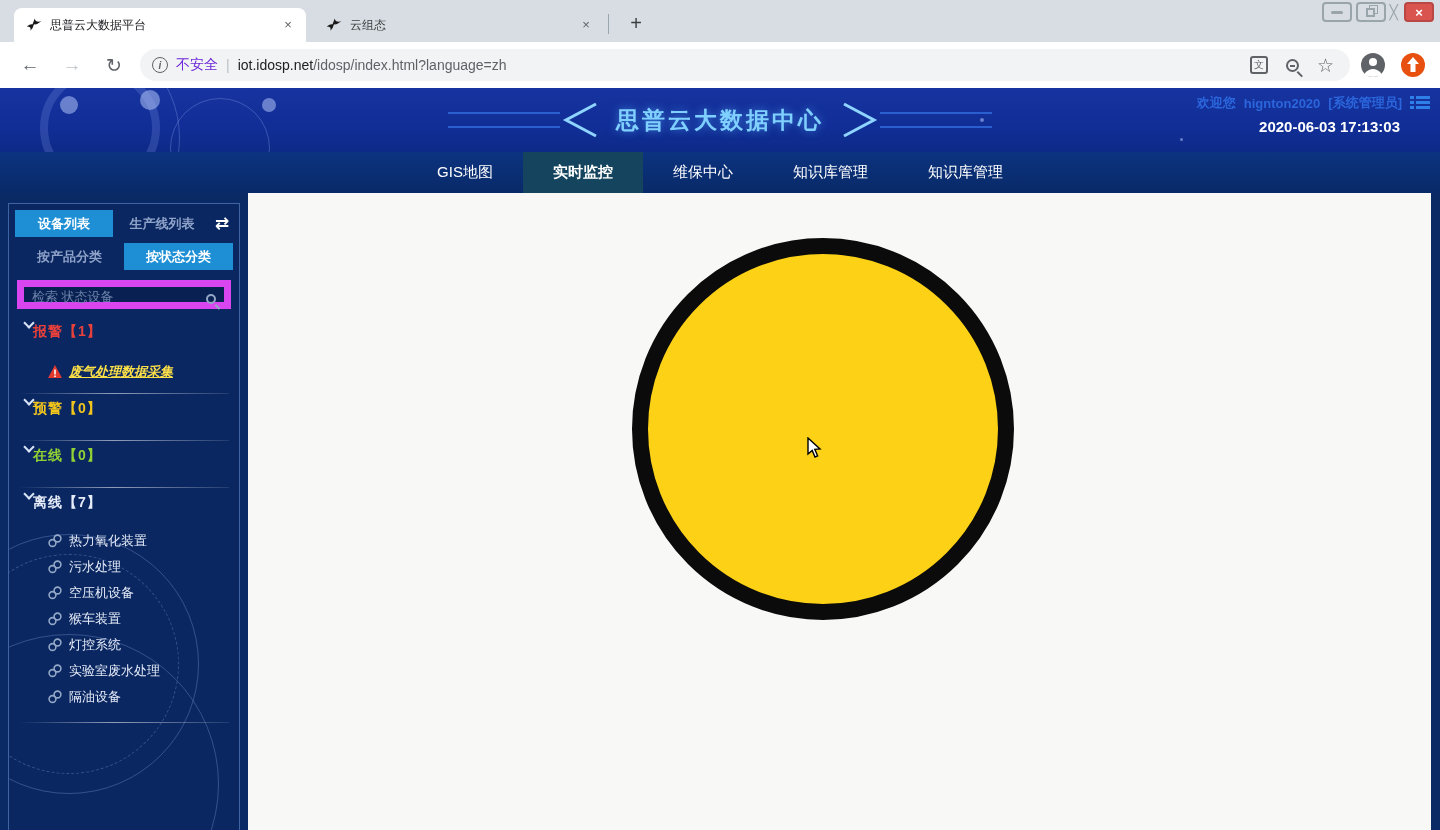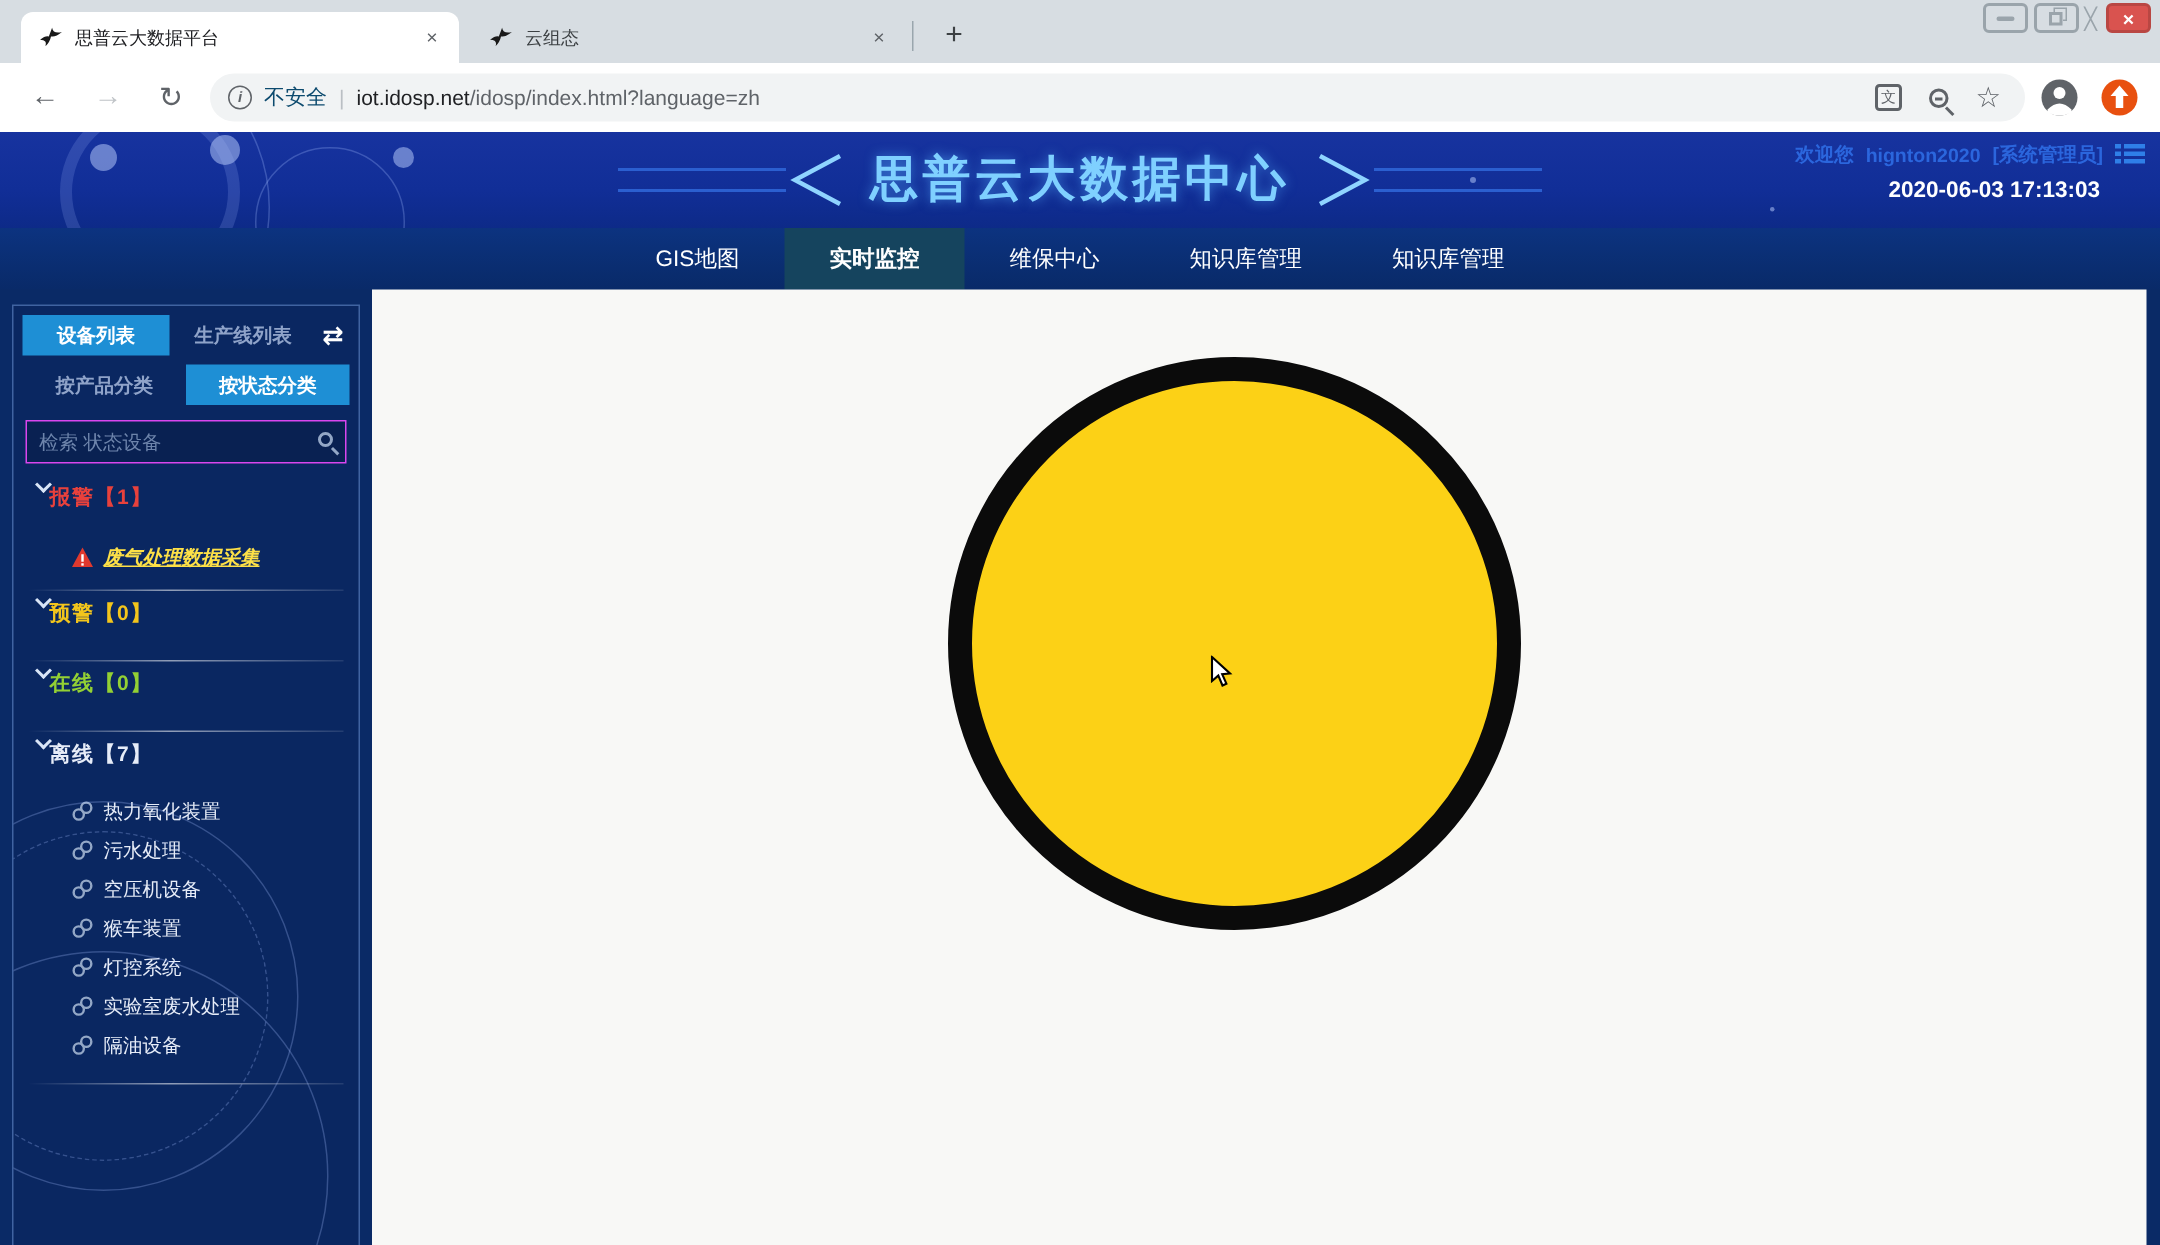--- a/index.html
+++ b/index.html
@@ -32,21 +32,21 @@
 
   .addressbar { position:absolute; top:42px; left:0; right:0; height:46px; background:#ffffff;
                 display:flex; align-items:center; }
   .nav-ico { font-size:19px; color:#5f6368; margin-left:18px; width:24px; text-align:center; }
   .nav-ico.disabled { color:#c0c4c8; }
   .omnibox { flex:1; height:32px; margin:0 10px 0 14px; background:#f1f3f4; border-radius:16px;
              display:flex; align-items:center; padding:0 12px; font-size:14px; }
   .info-ico { width:16px; height:16px; border:1.5px solid #5f6368; border-radius:50%;
               color:#5f6368; font-size:10px; font-style:italic; font-weight:bold;
               display:flex; align-items:center; justify-content:center; margin-right:8px; flex:0 0 16px;}
-  .sec-label { color:#0c4a6e; margin-right:8px; }
+  .sec-label { color:#6d28d9; margin-right:8px; }
   .url-sep { color:#babfc4; margin-right:8px; }
   .url-domain { color:#202124; }
   .url-path { color:#5f6368; }
   .omni-spacer { flex:1; }
   .omni-right { display:flex; align-items:center; gap:18px; margin-right:4px; }
   .translate-ico { width:18px; height:18px; border:2px solid #5f6368; border-radius:3px;
                    color:#5f6368; font-size:10px; display:flex; align-items:center; justify-content:center; }
   .magnifier { position:relative; width:13px; height:13px; border:2px solid #5f6368; border-radius:50%; }
   .magnifier::before { content:""; position:absolute; left:2px; top:4px; width:5px; height:2px; background:#5f6368; }
   .magnifier::after { content:""; position:absolute; left:10px; top:10px; width:7px; height:2px;
@@ -55,21 +55,21 @@
   .chrome-right { display:flex; align-items:center; gap:14px; margin-right:14px; }
 
   
   .site { position:absolute; top:88px; left:0; right:0; bottom:0; background:#0a2a66; overflow:hidden; }
   .site-header { position:absolute; top:0; left:0; right:0; height:64px;
                  background:linear-gradient(180deg,#17339f 0%, #112e97 60%, #0d2a88 100%); overflow:hidden; }
   .deco { position:absolute; border:1px solid rgba(165,190,255,.28); border-radius:50%; }
   .deco-dot { position:absolute; background:rgba(175,195,245,.55); border-radius:50%; }
   .site-title-wrap { position:absolute; top:0; left:0; right:0; height:64px;
                      display:flex; align-items:center; justify-content:center; gap:18px; }
-  .site-title { font-size:32px; letter-spacing:3px; color:#7fd0ff; font-weight:bold;
+  .site-title { font-size:23px; letter-spacing:3px; color:#7fd0ff; font-weight:bold;
                 text-shadow:0 0 8px rgba(90,180,255,.6); }
   .title-deco { width:150px; height:44px; }
   .hdr-right { position:absolute; right:10px; top:6px; text-align:right;margin-left:44px; }
   .welcome-line { display:flex; align-items:center; gap:8px; justify-content:flex-end; }
   .welcome-text { font-size:13px; color:#2b66dd; font-weight:bold; }
   .list-ico { display:inline-block; }
   .datetime { font-size:15px; color:#ffffff; font-weight:bold; margin-top:6px; margin-right:30px; }
 
   .site-nav { position:absolute; top:64px; left:0; right:0; height:41px;
               background:linear-gradient(180deg,#0c3380,#092a68);
@@ -82,21 +82,21 @@
   
   .sidebar { position:absolute; left:8px; top:10px; width:232px; bottom:0;
              background:rgba(10,36,90,.45); border:1px solid rgba(110,150,215,.55);
              border-bottom:none; overflow:hidden; }
   .side-row { display:flex; align-items:center; margin:6px 6px 0 6px; }
   .side-tab { flex:1; height:27px; display:flex; align-items:center; justify-content:center;
               font-size:13px; font-weight:bold; color:#8fa3c9; }
   .side-tab.active { background:#1e8fd5; color:#ffffff; }
   .swap-ico { flex:0 0 22px; text-align:center; color:#ffffff; font-size:17px; font-weight:bold; }
   .searchbox { position:relative; margin:10px 8px 0 8px; height:29px;
-               border:1px solid #d946ef; background:rgba(8,30,72,.6); }
+               border:7px solid #d946ef; background:rgba(8,30,72,.6); }
   .searchbox input { width:100%; height:100%; background:transparent; border:none; outline:none;
                      color:#c7d4ea; font-size:13px; padding:0 28px 0 8px;
                      font-family:"Liberation Sans","DejaVu Sans",sans-serif; }
   .searchbox input::placeholder { color:#6d84ab; }
   .search-mag { position:absolute; right:8px; top:7px; width:10px; height:10px;
                 border:2px solid #93a7c6; border-radius:50%; }
   .search-mag::after { content:""; position:absolute; left:8px; top:8px; width:6px; height:2px;
                 background:#93a7c6; transform:rotate(45deg); transform-origin:0 0; }
 
   .tree { margin-top:14px; }

